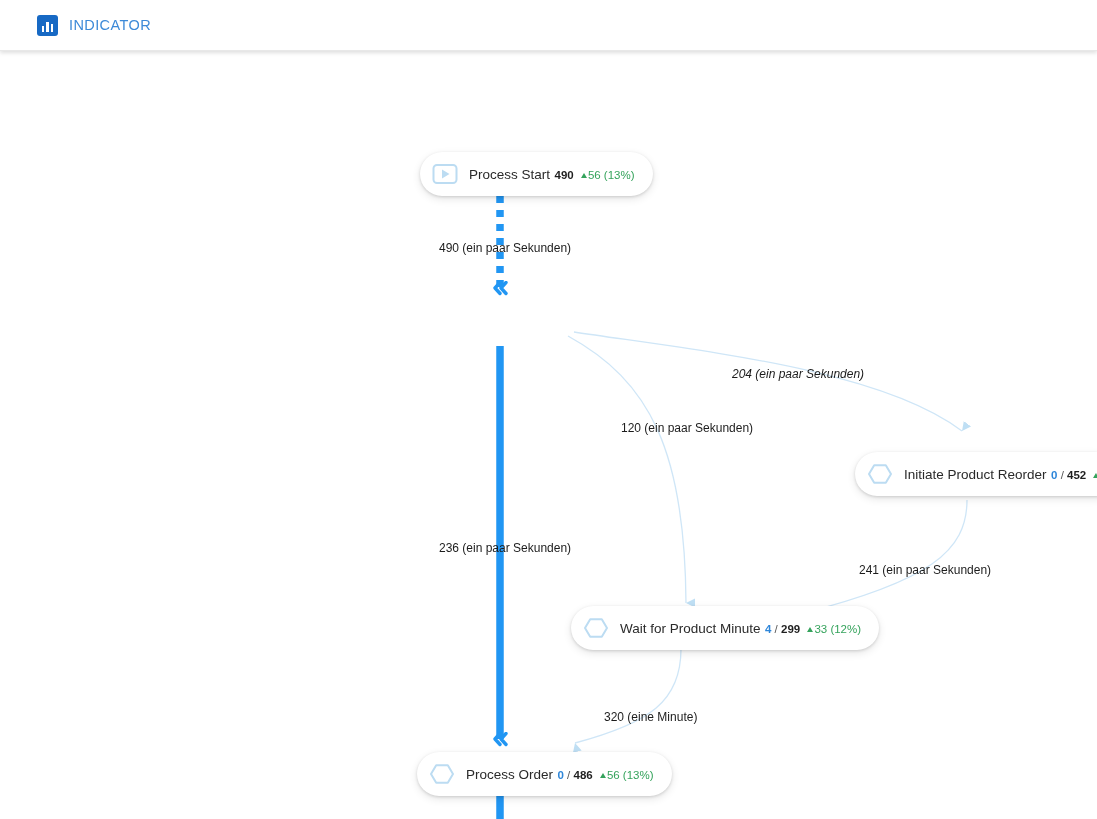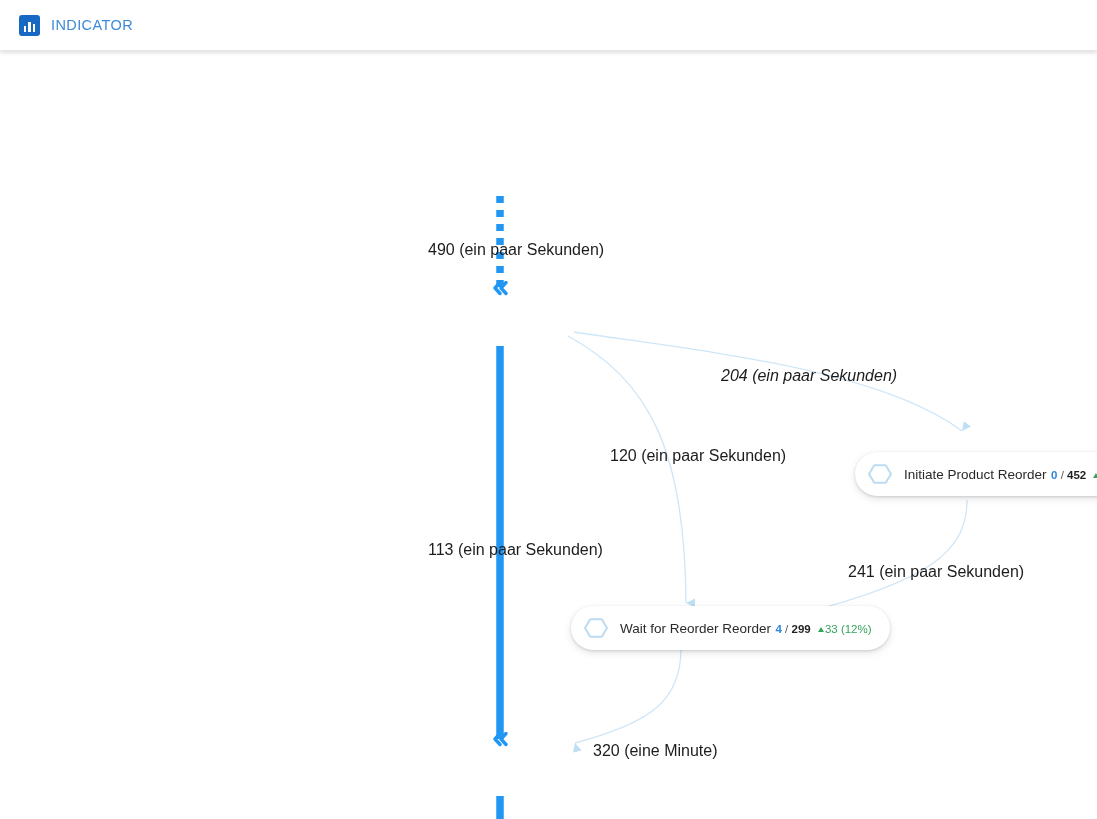--- a/index.html
+++ b/index.html
@@ -50,21 +50,21 @@
   }
   .hdr-delta .tri-up {
     width: 0; height: 0;
     border-left: 5px solid transparent;
     border-right: 5px solid transparent;
     border-bottom: 6px solid #21a04a;
     margin-right: 6px;
     display: inline-block;
   }
   .indicator-wrap {
-    margin-left: 19px;
+    margin-left: 37px;
     display: flex;
     align-items: center;
   }
   .indicator-chip {
     width: 21px; height: 21px;
     border-radius: 3px;
     background: #1769c4;
     display: flex;
     align-items: flex-end;
     justify-content: center;
@@ -143,24 +143,25 @@
     border-left: 3.5px solid transparent;
     border-right: 3.5px solid transparent;
     border-bottom: 5px solid #35a35c;
     margin-right: 1px;
     vertical-align: 1px;
   }
 
   
   .edge-label {
     position: absolute;
-    font-size: 16px;
+    font-size: 12px;
     color: #1c1c1c;
     white-space: nowrap;
     z-index: 25;
+    margin-left: 11px;
   }
 </style>
 </head>
 <body>
 
 <div id="header-bar">
   <div class="indicator-wrap">
     <span class="indicator-chip">
       <i class="b1"></i>
         <i class="b2"></i>
@@ -207,47 +208,72 @@
       <path d="M681,598 C681,650 650,672 575,692" stroke="#cfe6f7" stroke-width="1.3" fill="none" marker-end="url(#tri)"></path>
     </g>
 
     <g>
       <path d="M500,745 L500,768" stroke="#2196f3" stroke-width="7.5" fill="none"></path>
     </g>
   </svg>
 
   <div class="edge-label" style="left:428px; top:190px;">490 (ein paar Sekunden)</div>
   <div class="edge-label" style="left:721px; top:316px;font-style:italic;">204 (ein paar Sekunden)</div>
-  <div class="edge-label" style="left:610px; top:396px;">120 (ein paar Sekunden)</div>
-  <div class="edge-label" style="left:428px; top:490px;">113 (ein paar Sekunden)</div>
+  <div class="edge-label" style="left:610px; top:370px;">120 (ein paar Sekunden)</div>
+  <div class="edge-label" style="left:428px; top:490px;">236 (ein paar Sekunden)</div>
   <div class="edge-label" style="left:848px; top:512px;">241 (ein paar Sekunden)</div>
-  <div class="edge-label" style="left:593px; top:691px;">320 (eine Minute)</div>
-
+  <div class="edge-label" style="left:593px; top:659px;">320 (eine Minute)</div>
+
+  <div class="node" style="left:420px; top:101px;">
+    <svg class="node-icon" viewBox="0 0 30 30">
+      <rect x="3.5" y="6" width="23" height="18" rx="3.5" ry="3.5" fill="none" stroke="#bcdcf2" stroke-width="2"></rect>
+      <path d="M12 10.5 L19.5 15 L12 19.5 z" fill="#bcdcf2"></path>
+    </svg>
+    <span class="node-text">
+      <span class="node-title">Process Start</span>
+      <span class="node-stats">
+        <span class="stat-total">490</span>
+        <span class="stat-delta"><span class="tri"></span><span>56 (13%)</span></span>
+      </span>
+    </span>
+  </div>
 
 
   <div class="node" style="left:855px; top:401px;">
     <svg class="node-icon" viewBox="0 0 30 30">
       <path d="M9.2 6.2 H20.8 L26 15 L20.8 23.8 H9.2 L4 15 Z" fill="none" stroke="#bcdcf2" stroke-width="2" stroke-linejoin="round"></path>
     </svg>
     <span class="node-text">
       <span class="node-title">Initiate Product Reorder</span>
       <span class="node-stats">
         <span class="stat-active">0</span><span class="stat-sep"> / </span><span class="stat-total">452</span>
         <span class="stat-delta"><span class="tri"></span></span>
       </span>
     </span>
   </div>
 
   <div class="node" style="left:571px; top:555px;">
     <svg class="node-icon" viewBox="0 0 30 30">
       <path d="M9.2 6.2 H20.8 L26 15 L20.8 23.8 H9.2 L4 15 Z" fill="none" stroke="#bcdcf2" stroke-width="2" stroke-linejoin="round"></path>
     </svg>
     <span class="node-text">
-      <span class="node-title">Wait for Reorder Reorder</span>
+      <span class="node-title">Wait for Product Minute</span>
       <span class="node-stats">
         <span class="stat-active">4</span><span class="stat-sep"> / </span><span class="stat-total">299</span>
         <span class="stat-delta"><span class="tri"></span><span>33 (12%)</span></span>
       </span>
     </span>
   </div>
 
+  <div class="node" style="left:417px; top:701px;">
+    <svg class="node-icon" viewBox="0 0 30 30">
+      <path d="M9.2 6.2 H20.8 L26 15 L20.8 23.8 H9.2 L4 15 Z" fill="none" stroke="#bcdcf2" stroke-width="2" stroke-linejoin="round"></path>
+    </svg>
+    <span class="node-text">
+      <span class="node-title">Process Order</span>
+      <span class="node-stats">
+        <span class="stat-active">0</span><span class="stat-sep"> / </span><span class="stat-total">486</span>
+        <span class="stat-delta"><span class="tri"></span><span>56 (13%)</span></span>
+      </span>
+    </span>
+  </div>
 
 </div>
 
 </body></html>

